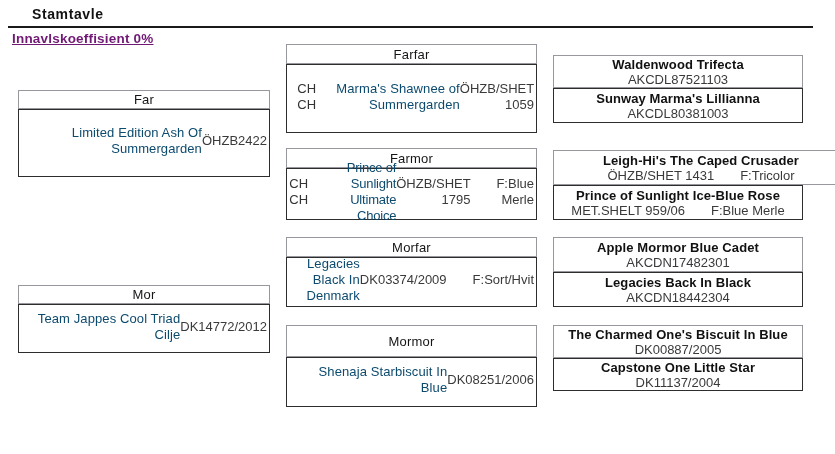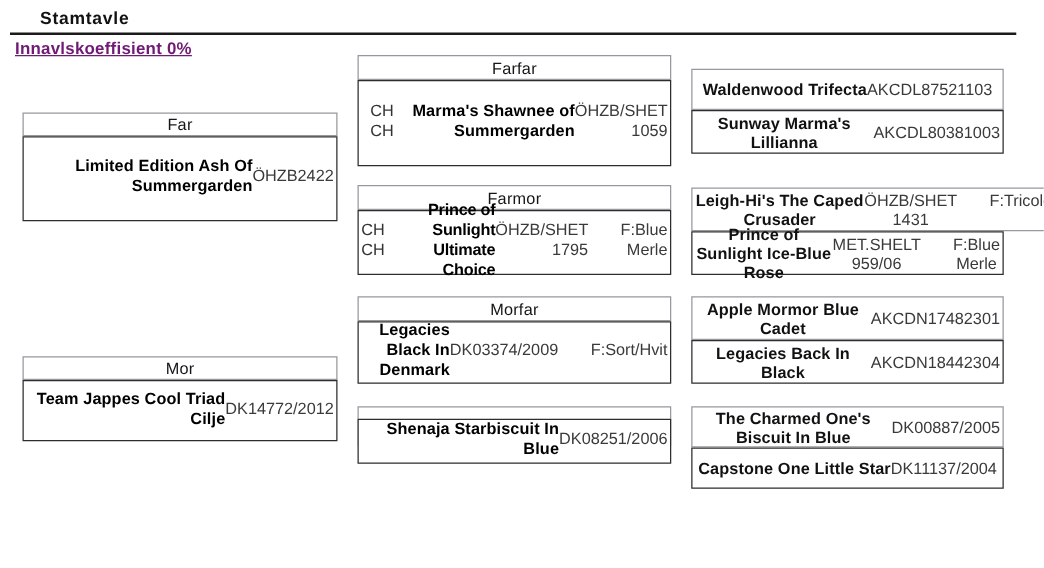--- a/index.html
+++ b/index.html
@@ -15,25 +15,25 @@
 
   .phead{
     border:1.5px solid #97979e;display:flex;align-items:center;justify-content:center;
     font-size:13px;font-weight:400;letter-spacing:.2px;color:#151515;
   }
   .pbody{
     border:1.5px solid #2d2d2d;display:flex;justify-content:flex-end;
     align-items:center;text-align:right;padding:0 2px 4px;
   }
   .ptitle{font-size:13px;font-weight:400;color:#333;line-height:16px;}
-  .pname{font-size:13px;font-weight:700;color:#000000;line-height:16px;letter-spacing:.1px;}
+  .pname{font-size:13px;font-weight:400;color:#0c4a6e;line-height:16px;letter-spacing:.1px;}
   .regrow{display:flex;gap:26px;justify-content:center;font-size:13px;font-weight:400;color:#3a3a3a;line-height:16px;}
 
   .gcell{
-    display:flex;justify-content:center;align-items:center;
+    display:flex;flex-direction:column;justify-content:center;align-items:center;
     text-align:center;padding:0 2px;
   }
   .gcell.sire{border:1.5px solid #97979e;}
   .gcell.dam{border:1.5px solid #2d2d2d;}
   .gname{font-size:13px;font-weight:700;color:#111;line-height:15px;letter-spacing:.1px;}
   .gcell .regrow{line-height:15px;}
 
   
   #far-body .pname{max-width:200px;}
   #farfar-body .pname{max-width:195px;}
@@ -45,21 +45,21 @@
   #mor-head{left:18px;top:285px;width:252px;height:19px;}
   #mor-body{left:18px;top:304px;width:252px;height:49px;}
 
   #farfar-head{left:286px;top:44px;width:251px;height:20px;}
   #farfar-body{left:286px;top:64px;width:251px;height:69px;}
   #farmor-head{left:286px;top:148px;width:251px;height:20px;}
   #farmor-body{left:286px;top:168px;width:251px;height:52px;}
   #morfar-head{left:286px;top:237px;width:251px;height:20px;}
   #morfar-body{left:286px;top:257px;width:251px;height:50px;}
   #mormor-head{left:286px;top:325px;width:251px;height:32px;}
-  #mormor-body{left:286px;top:335px;width:251px;height:36px;}
+  #mormor-body{left:286px;top:357px;width:251px;height:50px;}
 
   #gg0{left:553px;top:55px;width:250px;height:33px;}
   #gg1{left:553px;top:88px;width:250px;height:35px;}
   #gg2{left:553px;top:150px;width:296px;height:35px;}
   #gg3{left:553px;top:185px;width:250px;height:35px;}
   #gg4{left:553px;top:237px;width:250px;height:35px;}
   #gg5{left:553px;top:272px;width:250px;height:35px;}
   #gg6{left:553px;top:325px;width:250px;height:33px;}
   #gg7{left:553px;top:358px;width:250px;height:33px;}
 </style>

